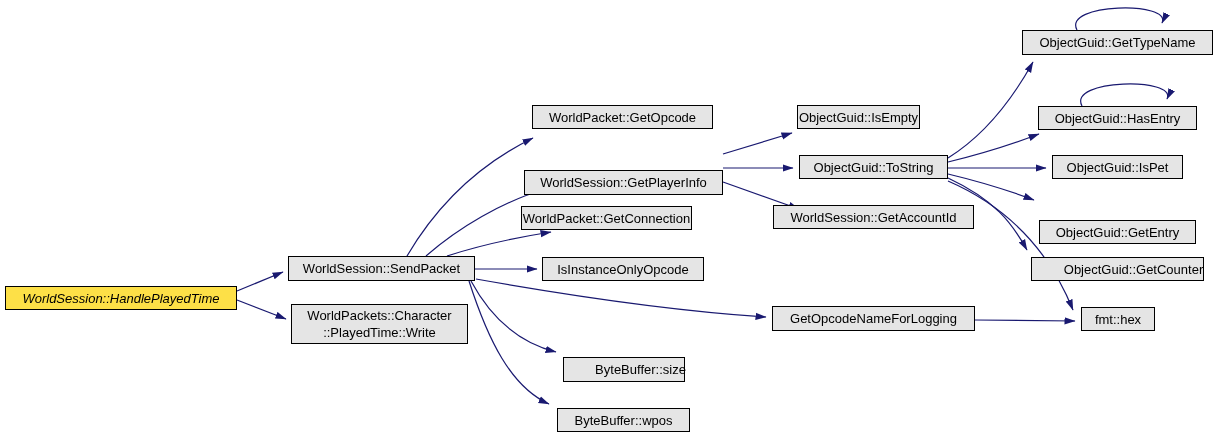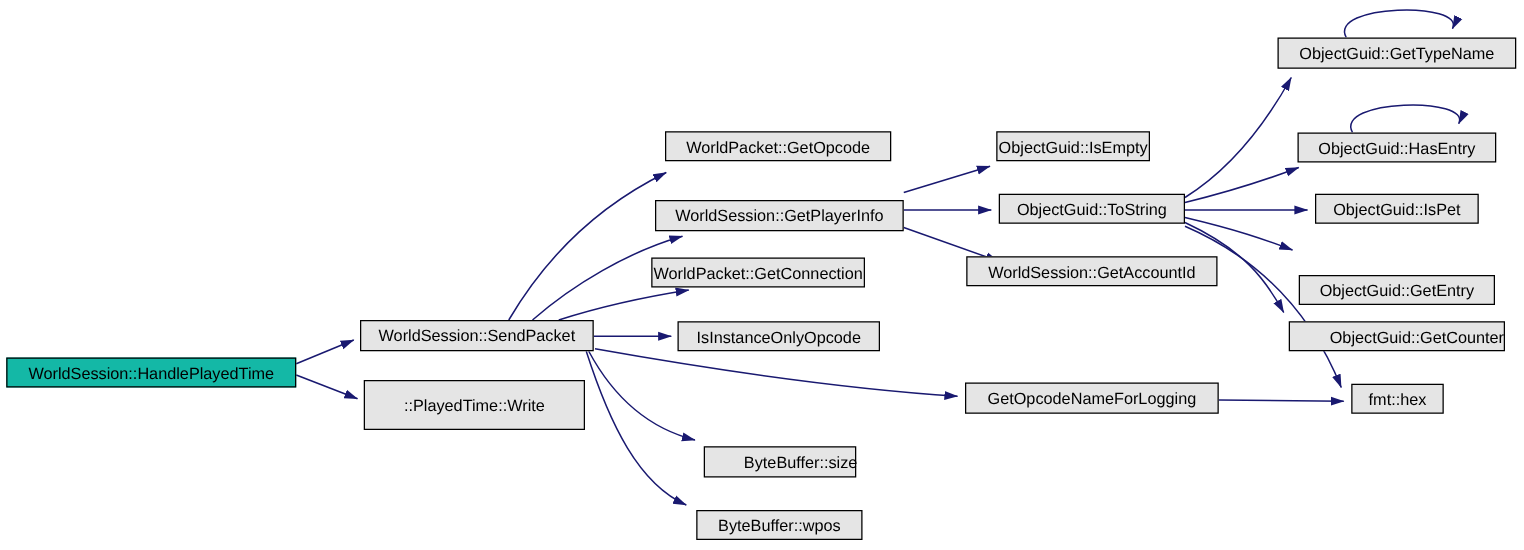--- a/index.html
+++ b/index.html
@@ -40,21 +40,22 @@
     line-height: 17px;
     display: flex;
     flex-direction: column;
     align-items: center;
     justify-content: center;
     white-space: nowrap;
     text-align: center;
     cursor: pointer;
   }
   .node.highlighted {
-    background: #14b8a6;
+    background: #fde047;
+    font-style: italic;
   }
 </style>
 </head>
 <body>
 
 <div class="graph">
   <svg class="edges" xmlns="http://www.w3.org/2000/svg" viewBox="0 0 1219 440">
     <defs>
       <marker id="arrowhead" markerUnits="userSpaceOnUse" markerWidth="12" markerHeight="9" refX="10.5" refY="4" orient="auto">
         <polygon points="0,0.4 11,4 0,7.6" fill="#191970"></polygon>
@@ -85,26 +86,27 @@
       </g>
   </svg>
   <div id="node-layer">
       <div class="node highlighted" style="left: 5px; top: 286px; width: 232px; height: 24px;">
         <div>WorldSession::HandlePlayedTime</div>
       </div>
       <div class="node" style="left: 288px; top: 256px; width: 187px; height: 25px;">
         <div>WorldSession::SendPacket</div>
       </div>
       <div class="node" style="left: 291px; top: 304px; width: 177px; height: 40px;">
+        <div>WorldPackets::Character</div>
         <div>::PlayedTime::Write</div>
       </div>
       <div class="node" style="left: 532px; top: 105px; width: 181px; height: 24px;">
         <div>WorldPacket::GetOpcode</div>
       </div>
-      <div class="node" style="left: 524px; top: 160px; width: 199px; height: 25px; text-align: center;">
+      <div class="node" style="left: 524px; top: 170px; width: 199px; height: 25px; text-align: center;">
         <div>WorldSession::GetPlayerInfo</div>
       </div>
       <div class="node" style="left: 521px; top: 206px; width: 171px; height: 24px;">
         <div>WorldPacket::GetConnection</div>
       </div>
       <div class="node" style="left: 542px; top: 257px; width: 162px; height: 24px;">
         <div>IsInstanceOnlyOpcode</div>
       </div>
       <div class="node" style="left: 563px; top: 357px; width: 122px; height: 25px; padding-left: 33px;">
         <div>ByteBuffer::size</div>

